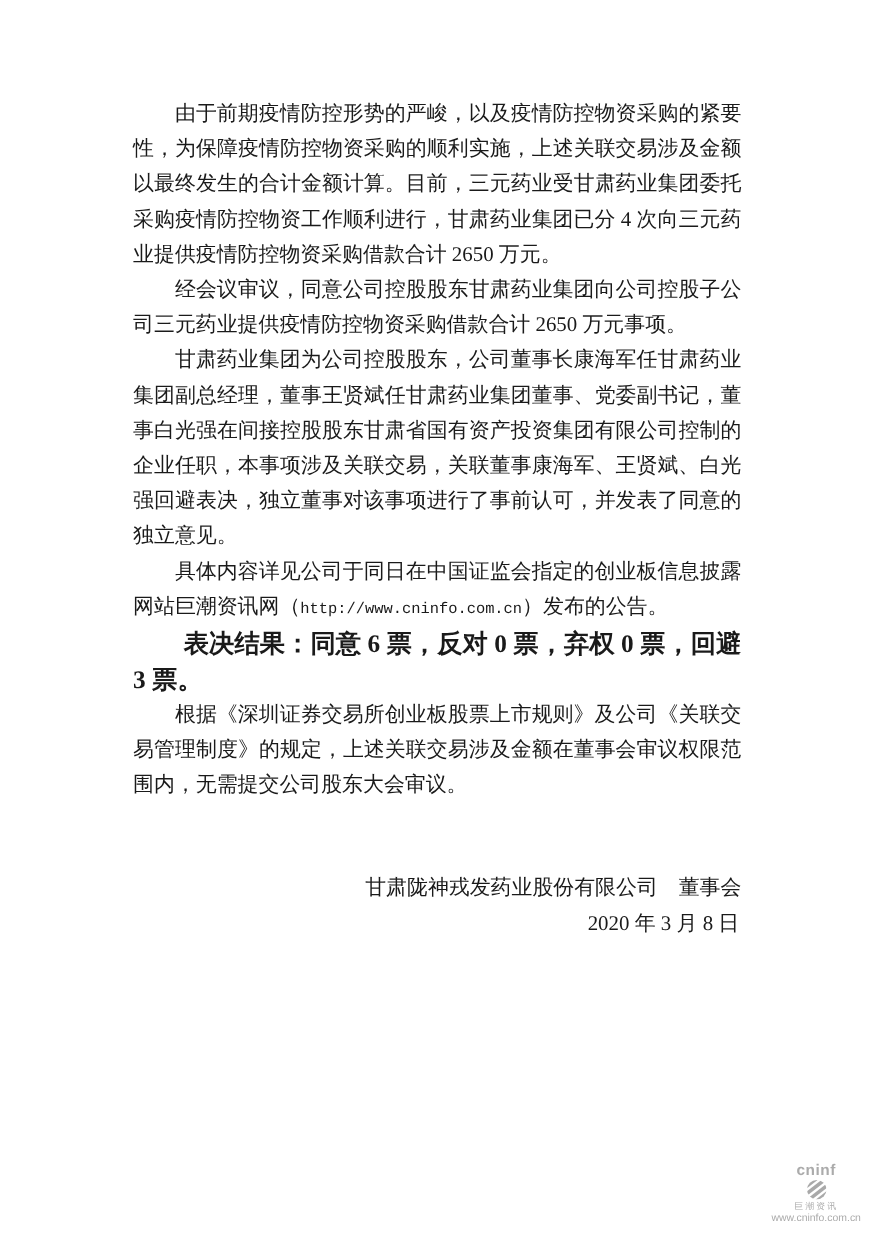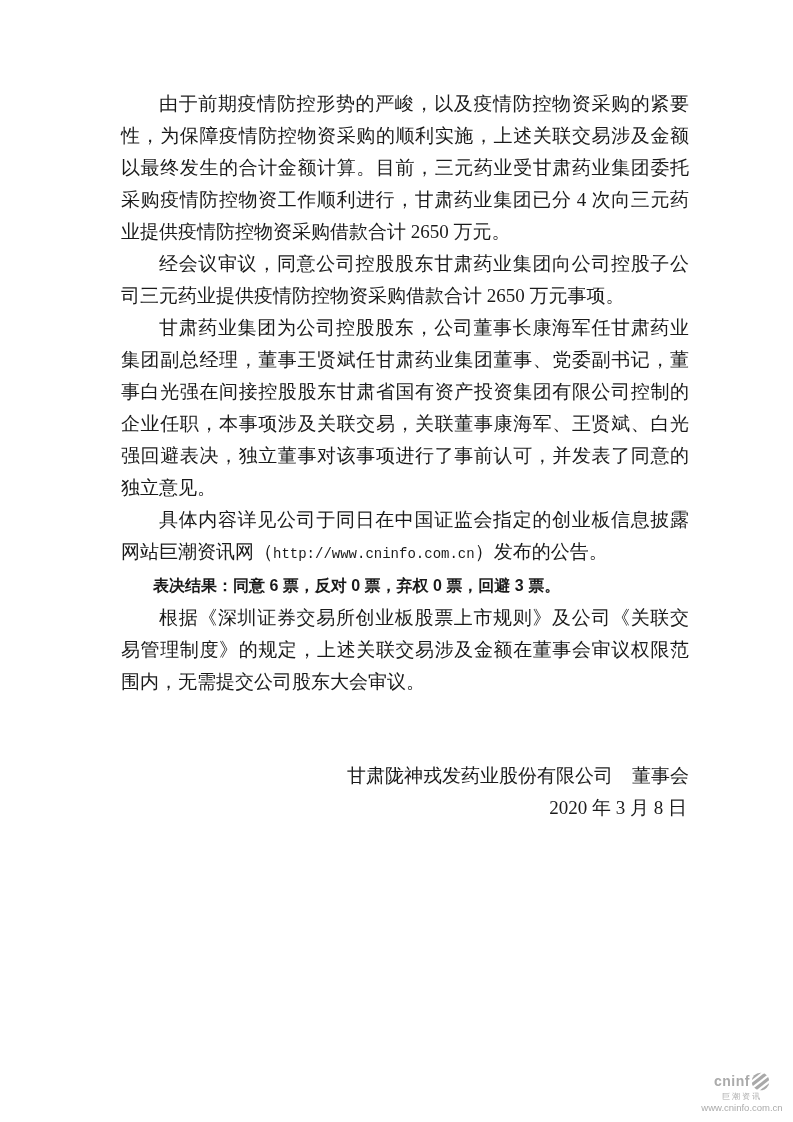--- a/index.html
+++ b/index.html
@@ -16,35 +16,35 @@
     position:relative;
     width:793px;
     height:1122px;
     margin:0 auto;
     background:var(--bg);
     overflow:hidden;
   }
   .content{
     position:absolute;
     left:121px;
-    right:104px;
+    right:119px;
     top:88px;
   }
   .content p{
     margin:0;
     text-indent:2em;
     font-size:19px;
     line-height:32px;
     text-align:justify;
     color:var(--text);
   }
   .content p.vote-line{
     font-weight:700;
-    font-family:Liberation Sans, sans-serif;
-    font-size:16px;
+    font-family:Liberation Serif, serif;
+    font-size:23px;
   }
   .mono{
     font-family:"Liberation Mono","DejaVu Sans Mono",monospace;
     font-size:14px;
   }
   .signature{
     margin-top:62px;
     text-align:right;
     font-size:19px;
     line-height:32px;
@@ -59,22 +59,22 @@
     width:90px;
     color:var(--wm);
     font-family:"Liberation Sans","DejaVu Sans",sans-serif;
     text-align:center;
     line-height:1.15;
     user-select:none;
   }
   .wm-row{
     display:flex;
     align-items:center;
-    justify-content:center;
     gap:1px;
+    flex-direction:column;
   }
   .wm-logo-text{
     font-weight:700;
     font-size:14px;
     letter-spacing:0.5px;
   }
   .wm-brand{
     font-size:8px;
     letter-spacing:2px;
     margin-top:1px;

